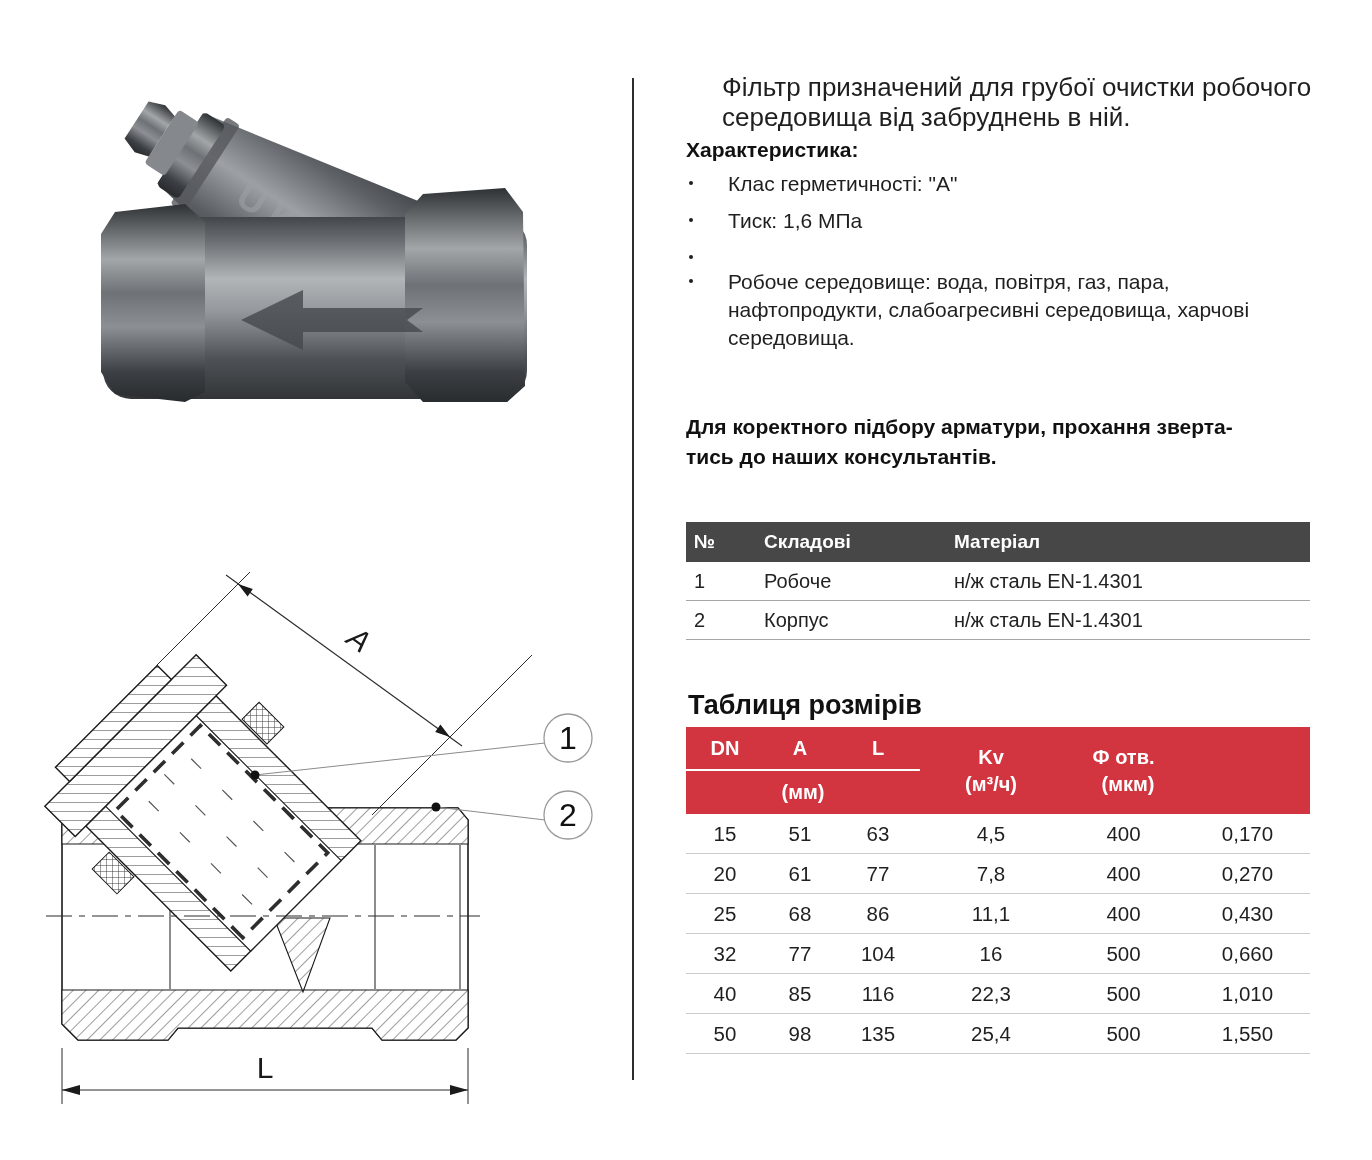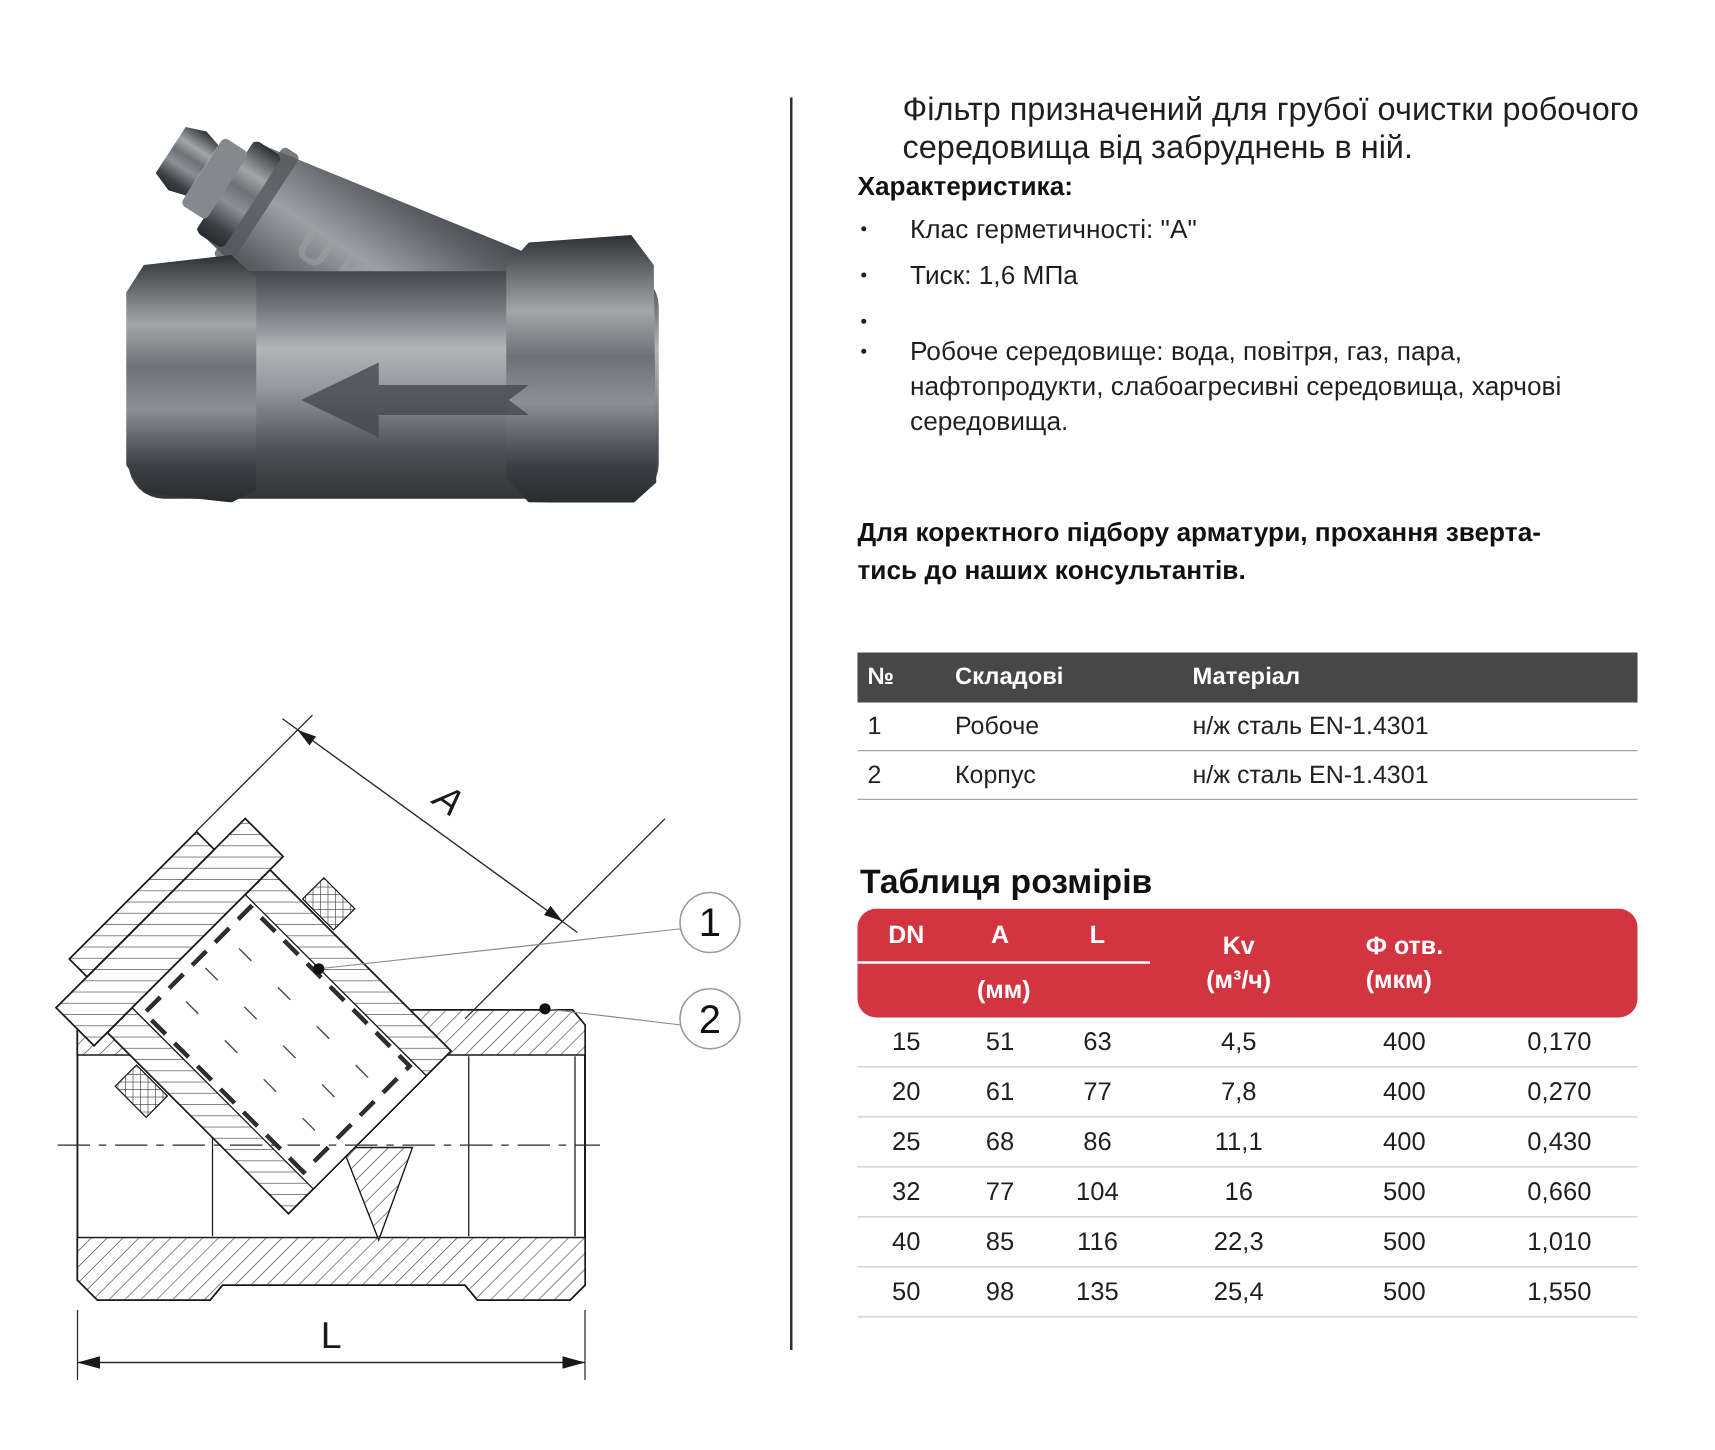--- a/index.html
+++ b/index.html
@@ -27,28 +27,28 @@
   .comp-row { display:grid; grid-template-columns:70px 190px 364px; align-items:center; }
   .comp-head { background:#474747; color:#fff; height:40px; font-size:19px; font-weight:bold; }
   .comp-data { height:39px; font-size:20px; color:#222; border-bottom:1.5px solid #a6a6a6; }
   .comp-row span { padding-left:8px; }
 
   
   .sizes-title { position:absolute; top:690px; left:2px; font-size:27px; font-weight:bold; color:#111; }
   .sizes-table { position:absolute; top:727px; left:0; width:624px; }
   .sizes-head { display:grid; grid-template-columns:78px 72px 84px 142px 123px 125px;
                 grid-template-rows:44px 43px; background:#d23540; color:#fff;
-                font-size:20px; font-weight:bold;border-radius:15px; }
+                font-size:20px; font-weight:bold; }
   .sizes-head .h { display:flex; align-items:center; justify-content:center; }
   .h-dn { grid-column:1; grid-row:1; border-bottom:2px solid #fff; }
   .h-a  { grid-column:2; grid-row:1; border-bottom:2px solid #fff; }
   .h-l  { grid-column:3; grid-row:1; border-bottom:2px solid #fff; }
   .h-mm { grid-column:1 / 4; grid-row:2; }
   .h-kv { grid-column:4; grid-row:1 / 3; white-space:pre-line; text-align:center; line-height:27px; }
-  .h-hole { grid-column:5; grid-row:1 / 3; white-space:pre-line; text-align:left; line-height:27px; }
+  .h-hole { grid-column:5; grid-row:1 / 3; white-space:pre-line; text-align:right; line-height:27px; }
   .h-w  { grid-column:6; grid-row:1 / 3; white-space:pre-line; text-align:center; line-height:27px; }
   .size-row { display:grid; grid-template-columns:78px 72px 84px 142px 123px 125px;
               height:40px; align-items:center; text-align:center; font-size:20.5px; color:#1f1f1f;
               border-bottom:1.5px solid #cccccc; }
 
   
   .divider { position:absolute; left:632px; top:78px; width:2px; height:1002px; background:#2e2e2e; }
 
   
   .photo-box { position:absolute; left:55px; top:62px; width:505px; height:340px; }

